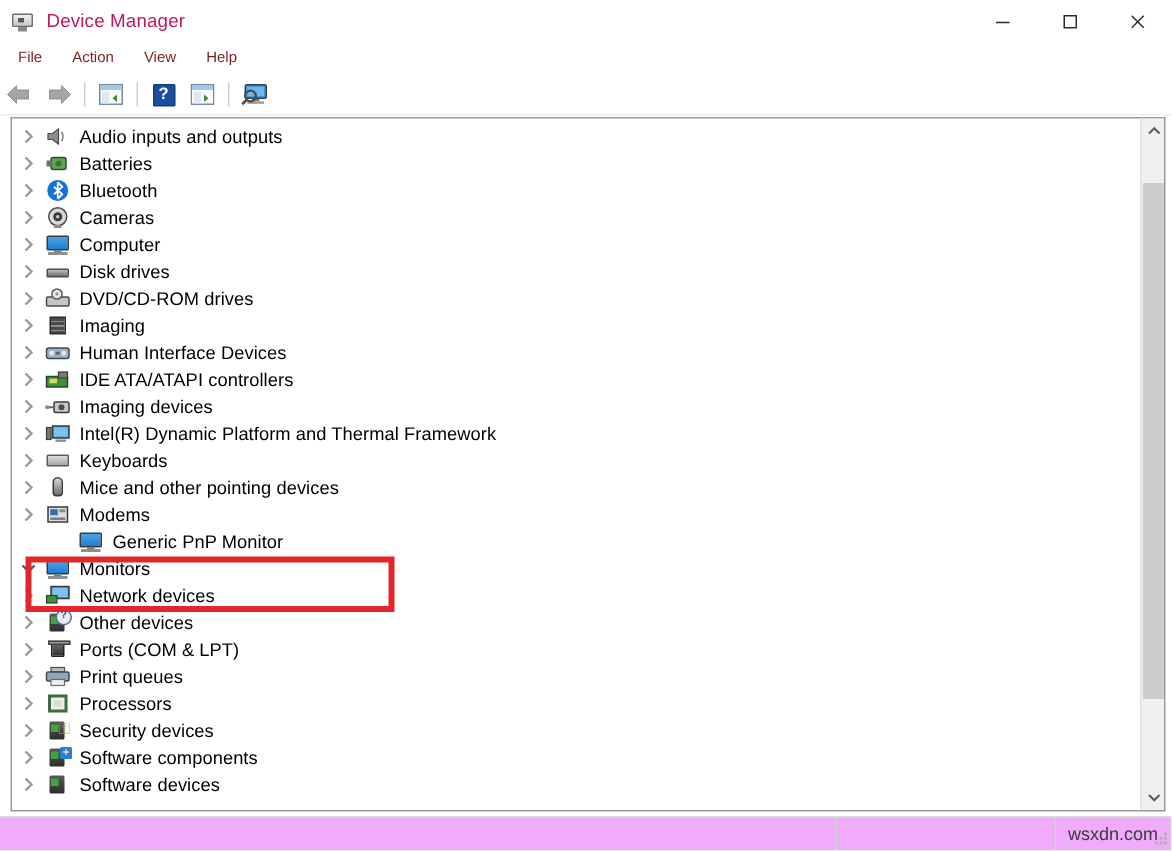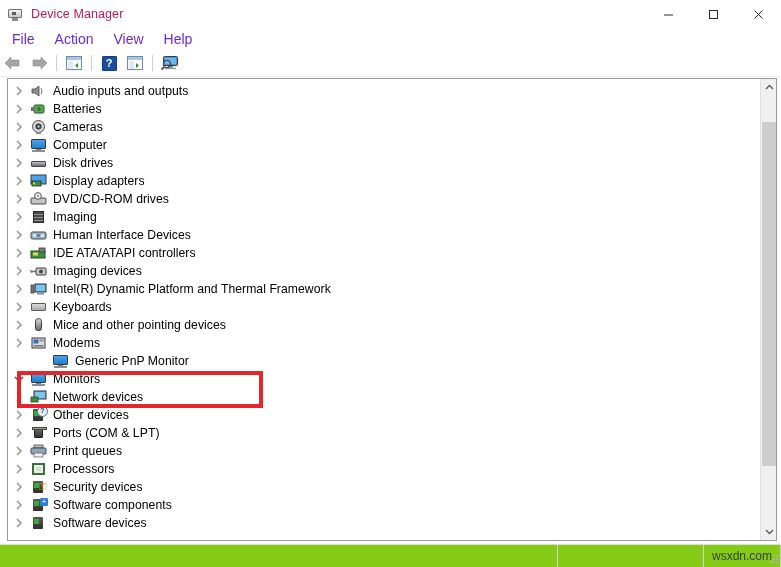--- a/index.html
+++ b/index.html
@@ -44,21 +44,21 @@
   }
   .winbtn svg{display:block;}
 
   
   .menubar{
     position:absolute;left:0;top:28px;width:781px;height:22px;
     background:#ffffff;display:flex;align-items:center;
     border-bottom:1px solid #ffffff;
   }
   .menu-item{
-    padding:2px 10px;font-size:14px;color:#6d28d9;line-height:16px;
+    padding:2px 10px;font-size:10px;color:#7f1d1d;line-height:16px;
   }
   .menu-item:first-child{margin-left:2px;}
 
   
   .toolbar{
     position:absolute;left:0;top:50px;width:781px;height:26px;
     background:#ffffff;display:flex;align-items:center;
     border-bottom:1px solid #ededed;
   }
   .tb-btn{
@@ -184,21 +184,21 @@
   .vs-btn.bottom{position:absolute;bottom:0;left:0;}
   .vs-thumb{
     position:absolute;left:1px;top:26px;width:14px;height:344px;
     background:#cdcdcd;
   }
   .vs-track{position:absolute;left:0;top:17px;width:16px;bottom:17px;}
 
   
   .statusbar{
     position:absolute;left:0;bottom:0;width:781px;height:22px;
-    background:#84cc16;border-top:1px solid #dcdcdc;
+    background:#f0abfc;border-top:1px solid #dcdcdc;
     display:flex;align-items:center;
   }
   .sb-pane{
     height:22px;border-right:1px solid #d2d2d2;box-sizing:border-box;
   }
   .sb-pane.p1{width:558px;}
   .sb-pane.p2{width:146px;}
   .sb-pane.p3{flex:1;display:flex;align-items:center;justify-content:center;}
   .watermark{
     font-size:12px;color:#3a3a3a;font-family:"Liberation Sans",sans-serif;
@@ -319,20 +319,34 @@
           <span class="dicon">
             <svg width="17" height="16" viewBox="0 0 17 16">
                 <rect x="4" y="4" width="10" height="8" rx="1.5" fill="#5aa84f" stroke="#2f4f2a" stroke-width="1"></rect>
                 <rect x="1" y="6" width="4" height="4" fill="#6f6f6f"></rect>
                 <circle cx="9" cy="8" r="2" fill="#2f7a2b"></circle>
               </svg>
           </span>
           <span class="label">Batteries</span>
         </div>
 
+        <div class="row">
+          <span class="chev">
+              <svg width="8" height="10" viewBox="0 0 8 10">
+                <path d="M2 1 L6 5 L2 9" fill="none" stroke="#9a9a9a" stroke-width="1.6"></path>
+              </svg>
+            </span>
+          <span class="dicon">
+            <svg width="17" height="16" viewBox="0 0 17 16">
+                <circle cx="8.5" cy="8" r="7" fill="#1273d4"></circle>
+                <path d="M8.5 2.5 L11.5 5.5 L6 10.5 M8.5 13.5 L11.5 10.5 L6 5.5 M8.5 2.5 L8.5 13.5" fill="none" stroke="#fff" stroke-width="1.2"></path>
+              </svg>
+          </span>
+          <span class="label">Bluetooth</span>
+        </div>
 
         <div class="row">
           <span class="chev">
               <svg width="8" height="10" viewBox="0 0 8 10">
                 <path d="M2 1 L6 5 L2 9" fill="none" stroke="#9a9a9a" stroke-width="1.6"></path>
               </svg>
             </span>
           <span class="dicon">
             <svg width="17" height="16" viewBox="0 0 17 16">
                 <circle cx="8.5" cy="7.5" r="6" fill="#d8d8d8" stroke="#4a4a4a" stroke-width="1"></circle>
@@ -363,35 +377,20 @@
               <svg width="8" height="10" viewBox="0 0 8 10">
                 <path d="M2 1 L6 5 L2 9" fill="none" stroke="#9a9a9a" stroke-width="1.6"></path>
               </svg>
             </span>
           <span class="dicon">
             <span class="i-disk"></span>
           </span>
           <span class="label">Disk drives</span>
         </div>
 
-        <div class="row">
-          <span class="chev">
-              <svg width="8" height="10" viewBox="0 0 8 10">
-                <path d="M2 1 L6 5 L2 9" fill="none" stroke="#9a9a9a" stroke-width="1.6"></path>
-              </svg>
-            </span>
-          <span class="dicon">
-            <svg width="17" height="16" viewBox="0 0 17 16">
-                <rect x="1" y="2" width="15" height="9" fill="#4aa3e8" stroke="#3a3a3a" stroke-width="1"></rect>
-                <rect x="2" y="8" width="9" height="5" fill="#3f8f3a" stroke="#2a2a2a" stroke-width="0.8"></rect>
-                <rect x="3" y="9.5" width="2" height="2" fill="#d9d96a"></rect>
-              </svg>
-          </span>
-          <span class="label">Display adapters</span>
-        </div>
 
         <div class="row">
           <span class="chev">
               <svg width="8" height="10" viewBox="0 0 8 10">
                 <path d="M2 1 L6 5 L2 9" fill="none" stroke="#9a9a9a" stroke-width="1.6"></path>
               </svg>
             </span>
           <span class="dicon">
             <svg width="17" height="16" viewBox="0 0 17 16">
                 <rect x="1" y="7" width="15" height="6" rx="1" fill="#c4c4c4" stroke="#4a4a4a" stroke-width="1"></rect>

